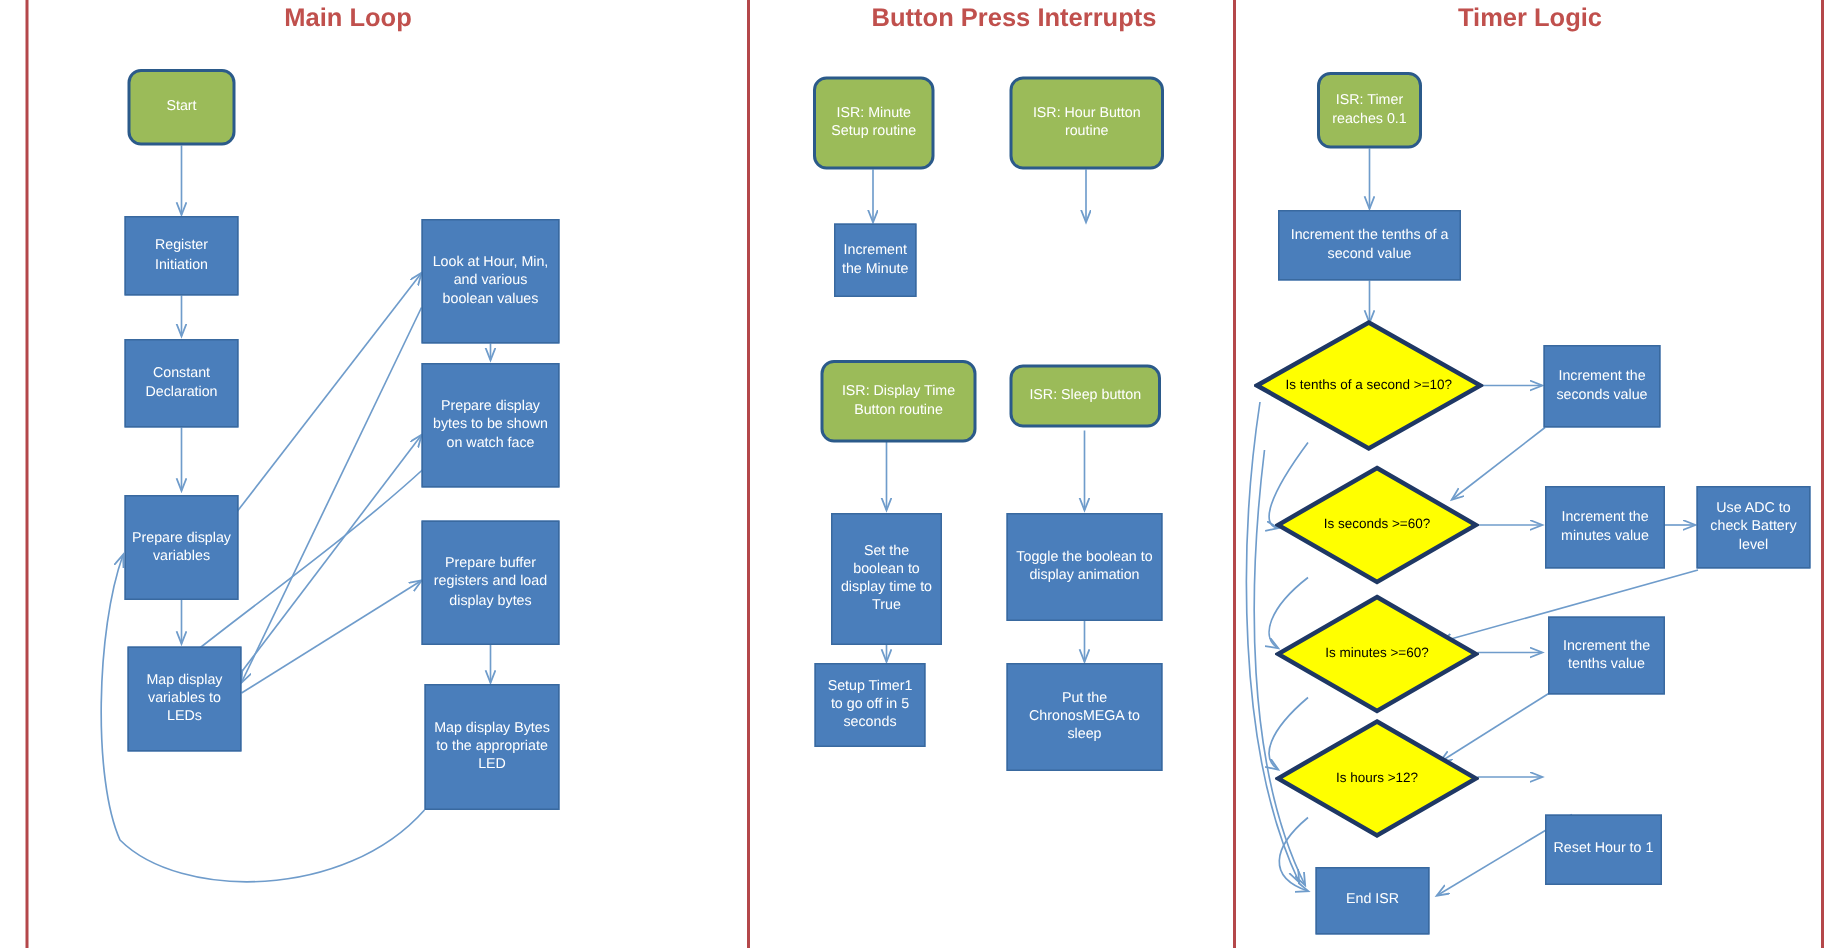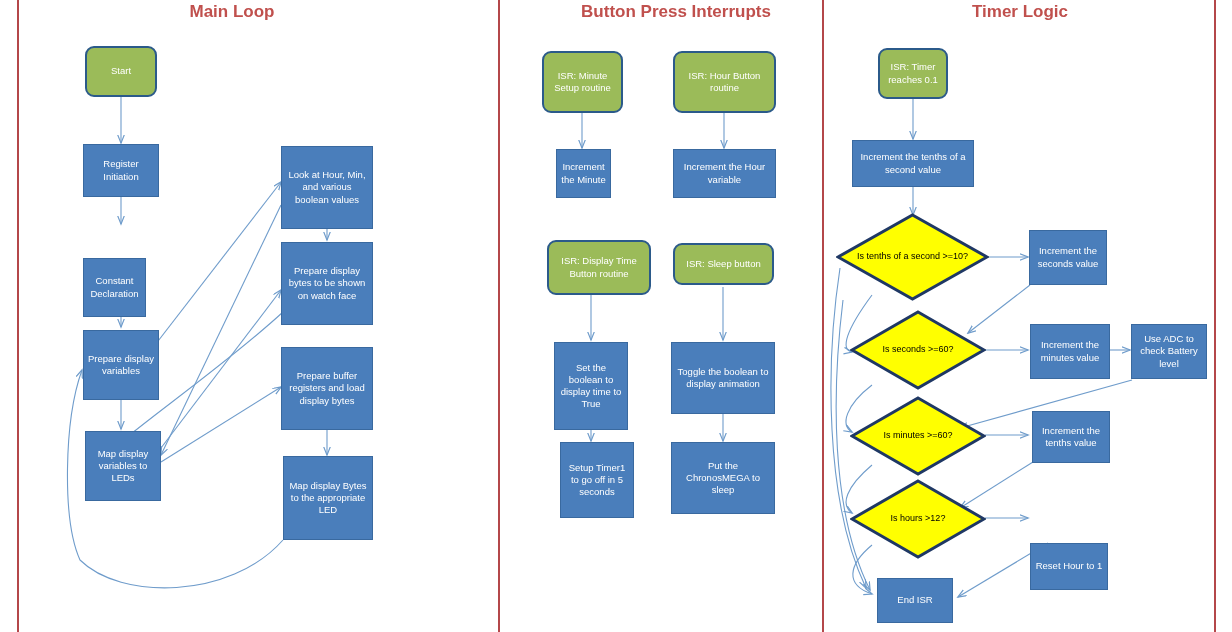--- a/index.html
+++ b/index.html
@@ -169,47 +169,46 @@
     <path d="M872,545 C848,565 845,585 872,594" marker-end="url(#ah)"></path>
 
     <path d="M840,268 C826,360 824,500 866,588" marker-end="url(#ah)"></path>
     <path d="M843,300 C832,390 830,510 870,590" marker-end="url(#ah)"></path>
   </svg>
 
   <div class="node terminal" style="left:85px; top:46px; width:72px; height:51px;">Start</div>
 
   <div class="node process" style="left:83px; top:144px; width:76px; height:53px;">Register Initiation</div>
 
-  <div class="node process" style="left:83px; top:226px; width:63px; height:59px;margin-top:32px;">Constant Declaration</div>
+  <div class="node process" style="left:83px; top:226px; width:76px; height:59px;">Constant Declaration</div>
 
   <div class="node process" style="left:83px; top:330px; width:76px; height:70px;">Prepare display variables</div>
 
   <div class="node process" style="left:85px; top:431px; width:76px; height:70px;">Map display variables to LEDs</div>
 
   <div class="node process" style="left:281px; top:146px; width:92px; height:83px;">Look at Hour, Min, and various boolean values</div>
 
   <div class="node process" style="left:281px; top:242px; width:92px; height:83px;">Prepare display bytes to be shown on watch face</div>
 
   <div class="node process" style="left:281px; top:347px; width:92px; height:83px;">Prepare buffer registers and load display bytes</div>
 
   <div class="node process" style="left:283px; top:456px; width:90px; height:84px;">Map display Bytes to the appropriate LED</div>
 
   <div class="node terminal" style="left:542px; top:51px; width:81px; height:62px;">ISR: Minute Setup routine</div>
 
   <div class="node process" style="left:556px; top:149px; width:55px; height:49px;">Increment the Minute</div>
 
   <div class="node terminal" style="left:673px; top:51px; width:103px; height:62px;">ISR: Hour Button routine</div>
 
-  <div class="node process" style="left:673px; top:149px; width:103px; height:49px;">Increment the Hour variable</div>
 
   <div class="node terminal" style="left:547px; top:240px; width:104px; height:55px;">ISR: Display Time Button routine</div>
 
   <div class="node process" style="left:554px; top:342px; width:74px; height:88px;">Set the boolean to display time to True</div>
 
-  <div class="node process" style="left:560px; top:442px; width:74px; height:76px;">Setup Timer1 to go off in 5 seconds</div>
+  <div class="node process" style="left:543px; top:442px; width:74px; height:56px;">Setup Timer1 to go off in 5 seconds</div>
 
   <div class="node process" style="left:671px; top:342px; width:104px; height:72px;">Toggle the boolean to display animation</div>
 
   <div class="node terminal" style="left:673px; top:243px; width:101px; height:42px;">ISR: Sleep button</div>
 
   <div class="node process" style="left:671px; top:442px; width:104px; height:72px;">Put the ChronosMEGA to sleep</div>
 
   <div class="node terminal" style="left:878px; top:48px; width:70px; height:51px;">ISR: Timer reaches 0.1</div>
 
   <div class="node process" style="left:852px; top:140px; width:122px; height:47px;">Increment the tenths of a second value</div>

